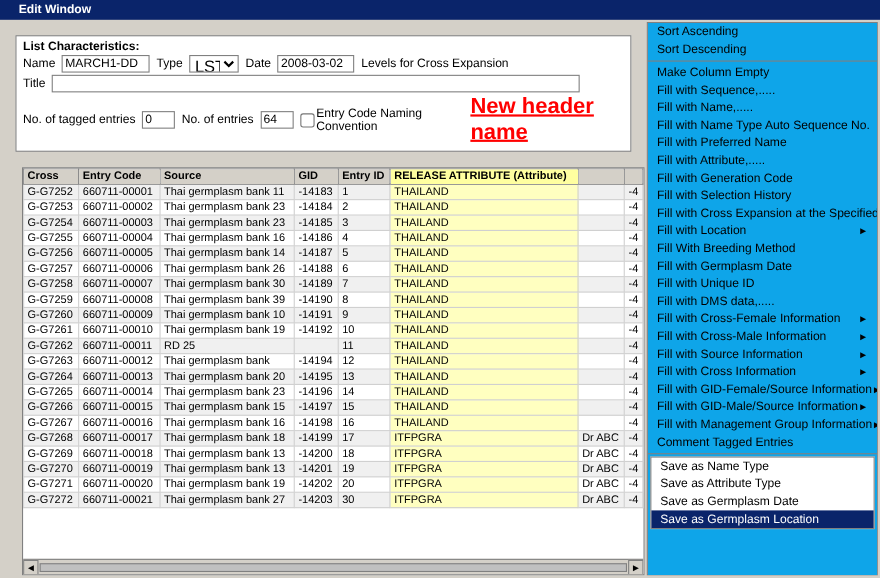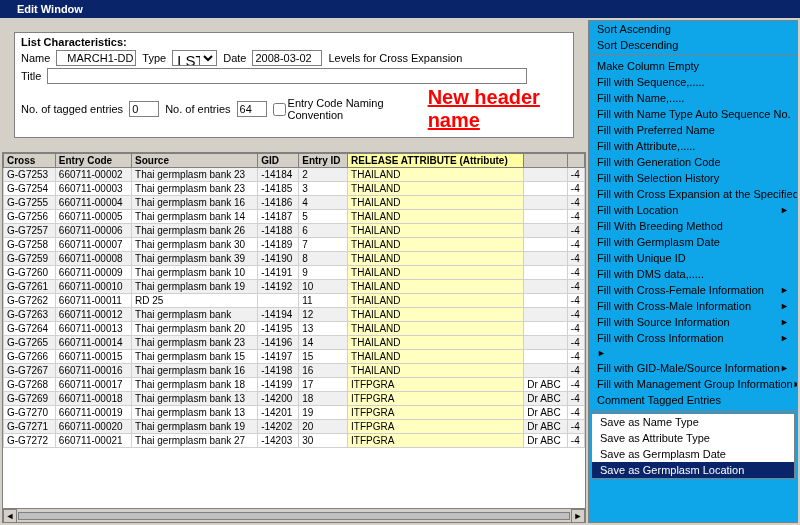--- a/index.html
+++ b/index.html
@@ -70,21 +70,21 @@
     }
 
     .form-input {
       border: 1px solid #808080;
       background: white;
       height: 16px;
       font-size: 11px;
       padding: 0 2px;
     }
 
-    .form-input.name-input { width: 80px; text-align: right; }
+    .form-input.name-input { width: 80px; }
     .form-input.date-input { width: 70px; }
     .form-input.title-input { width: 200px; }
     .form-input.tagged-input { width: 30px; }
     .form-input.entries-input { width: 30px; }
 
     .type-select {
       border: 1px solid #808080;
       background: white;
       height: 16px;
       font-size: 15px;
@@ -102,21 +102,21 @@
       color: red;
       font-weight: bold;
       font-size: 20px;
       margin-left: 10px;
       text-decoration: underline;
     }
 
     .table-container {
       flex: 1;
       overflow: hidden;
-      margin: 0 2px 2px 2px;
+      margin: 0 2px 2px 20px;
       border: 1px solid #808080;
       background: white;
       display: flex;
       flex-direction: column;
     }
 
     .data-table {
       width: 100%;
       border-collapse: collapse;
       font-size: 11px;
@@ -276,20 +276,30 @@
                 <th>Entry Code</th>
                 <th>Source</th>
                 <th>GID</th>
                 <th>Entry ID</th>
                 <th class="release-header">RELEASE ATTRIBUTE (Attribute)</th>
                 <th></th>
                 <th></th>
               </tr>
             </thead>
             <tbody id="table-body">
+            <tr>
+                  <td>G-G7252</td>
+                  <td>660711-00001</td>
+                  <td>Thai germplasm bank 11</td>
+                  <td>-14183</td>
+                  <td>1</td>
+                  <td class="release-col">THAILAND</td>
+                  <td></td>
+                  <td>-4</td>
+                </tr>
                 <tr>
                   <td>G-G7253</td>
                   <td>660711-00002</td>
                   <td>Thai germplasm bank 23</td>
                   <td>-14184</td>
                   <td>2</td>
                   <td class="release-col">THAILAND</td>
                   <td></td>
                   <td>-4</td>
                 </tr>
@@ -558,20 +568,21 @@
           </div>
           <div class="menu-item">
             <span>Fill with Source Information</span>
             <span class="arrow-right">►</span>
           </div>
           <div class="menu-item">
             <span>Fill with Cross Information</span>
             <span class="arrow-right">►</span>
           </div>
           <div class="menu-item">
+            <span>Fill with GID-Female/Source Information</span>
             <span class="arrow-right">►</span>
           </div>
           <div class="menu-item">
             <span>Fill with GID-Male/Source Information</span>
             <span class="arrow-right">►</span>
           </div>
           <div class="menu-item">
             <span>Fill with Management Group Information</span>
             <span class="arrow-right">►</span>
           </div>

